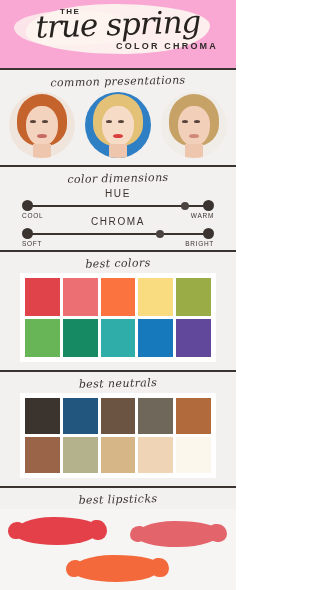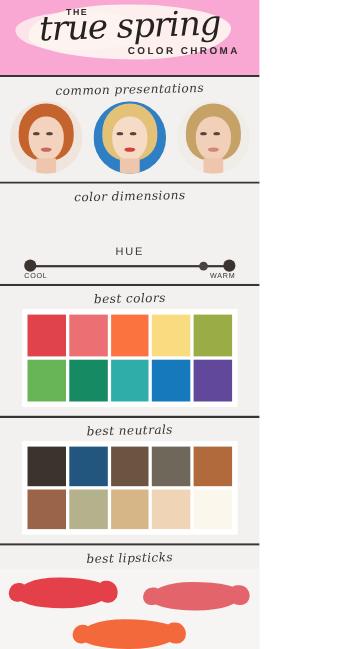--- a/index.html
+++ b/index.html
@@ -173,21 +173,20 @@
     margin: 0 22px;
     height: 28px;
   }
   .dim-name {
     text-align: center;
     font-size: 10px;
     letter-spacing: 1.6px;
     color: #3a3330;
     height: 12px;
     line-height: 12px;
-    margin-top: 36px;
   }
   .track-wrap {
     position: relative;
     height: 11px;
   }
   .track {
     position: absolute;
     left: 5px; right: 5px;
     top: 5px;
     height: 2px;
@@ -323,20 +322,33 @@
             <div class="track"></div>
             <div class="cap left"></div>
             <div class="cap right"></div>
             <div class="knob" style="left:85%"></div>
           </div>
           <div class="dim-labels">
             <span>COOL</span>
             <span>WARM</span>
           </div>
         </div>
+        <div class="dim-row">
+          <div class="dim-name">CHROMA</div>
+          <div class="track-wrap">
+            <div class="track"></div>
+            <div class="cap left"></div>
+            <div class="cap right"></div>
+            <div class="knob" style="left:72%"></div>
+          </div>
+          <div class="dim-labels">
+            <span>SOFT</span>
+            <span>BRIGHT</span>
+          </div>
+        </div>
       </div>
   </div>
   <div class="rule"></div>
 
   <div class="section">
     <div class="section-title">best colors</div>
     <div class="swatch-card" id="best-colors-grid">
         <div class="swatch " style="background: rgb(224, 67, 74);"></div>
         <div class="swatch " style="background: rgb(236, 111, 115);"></div>
         <div class="swatch " style="background: rgb(251, 116, 64);"></div>

